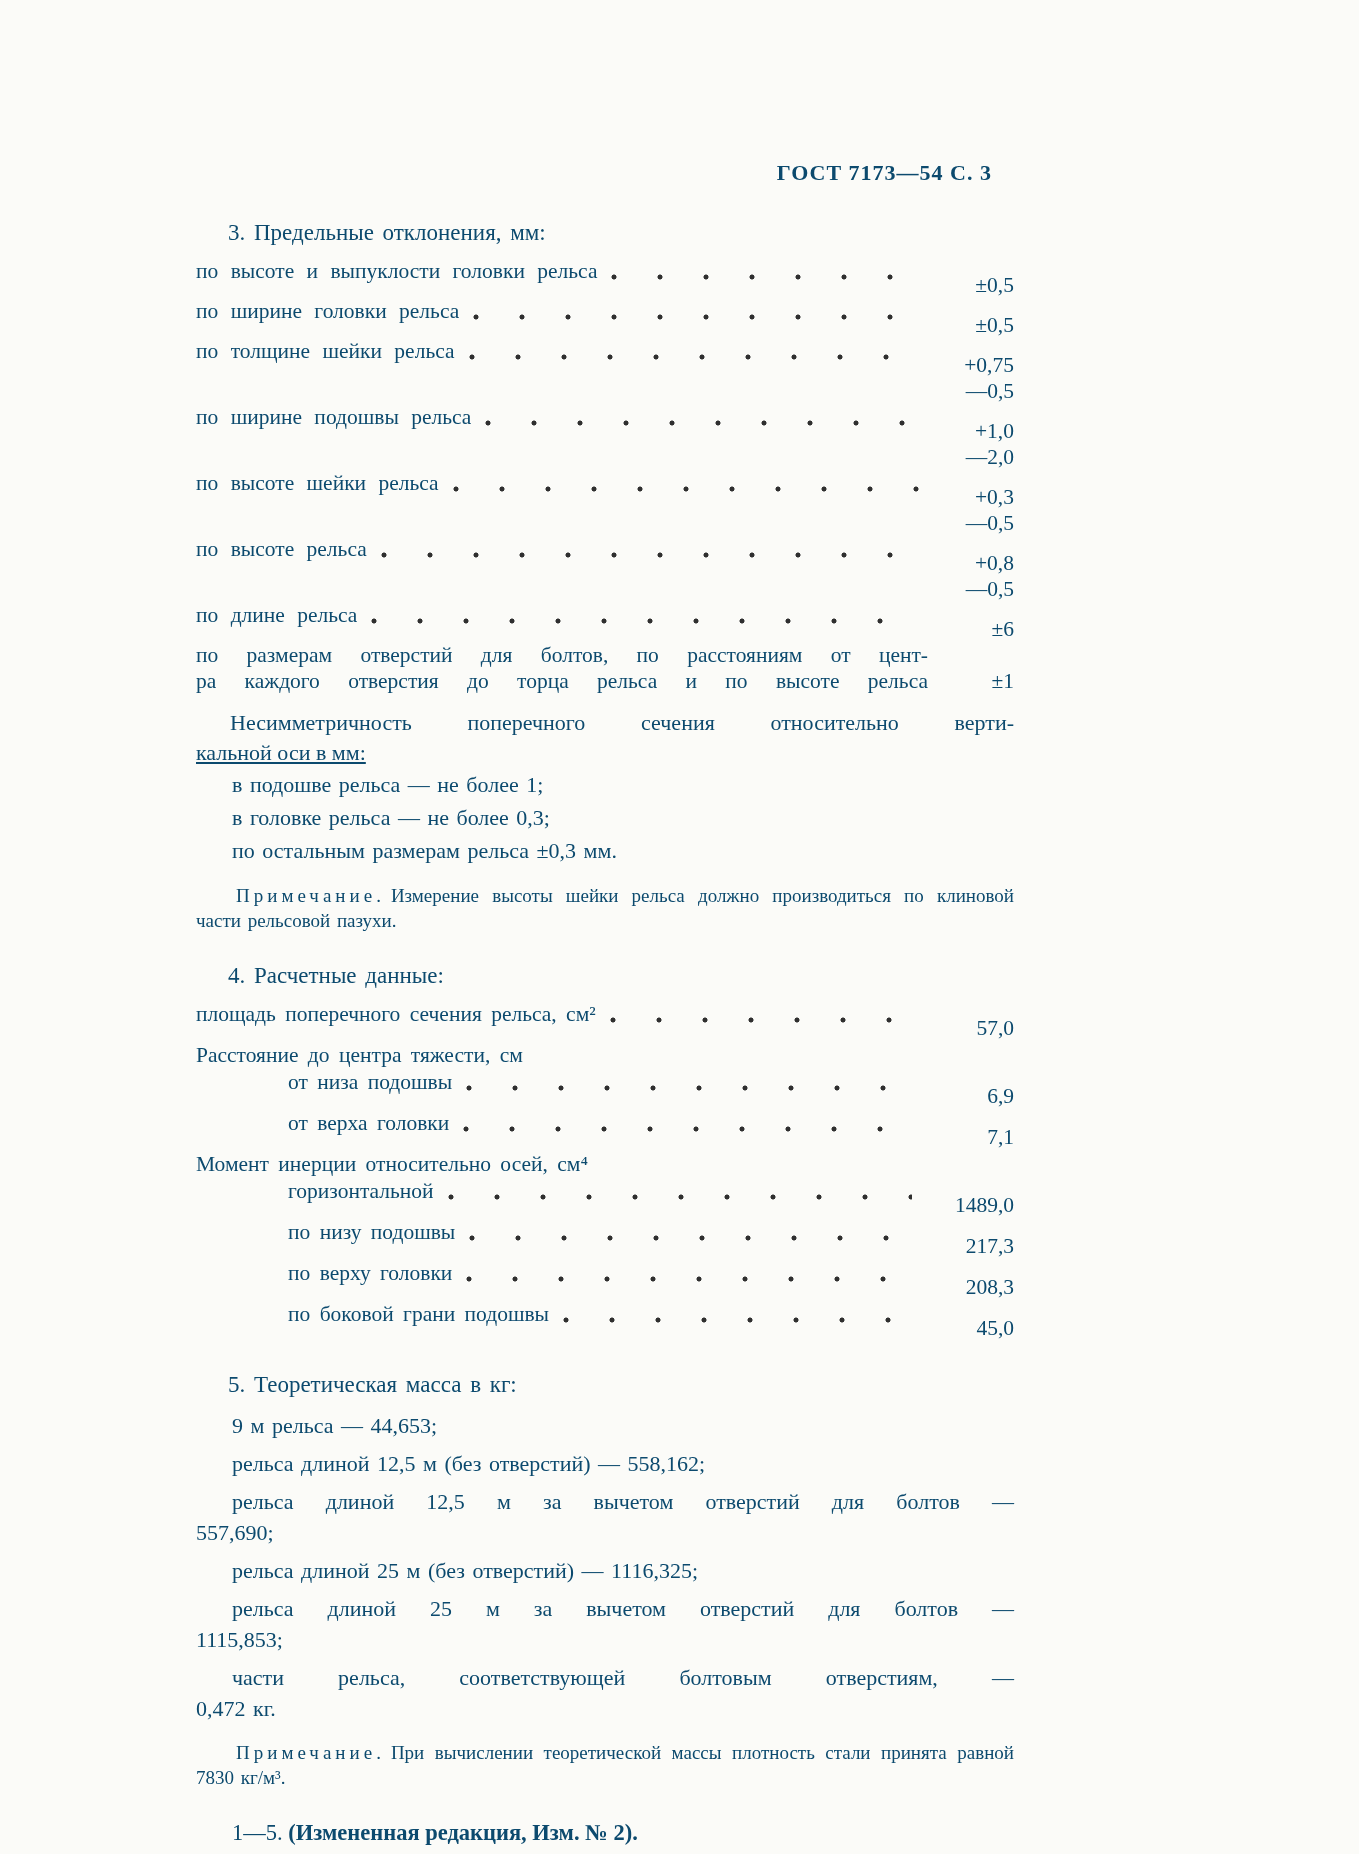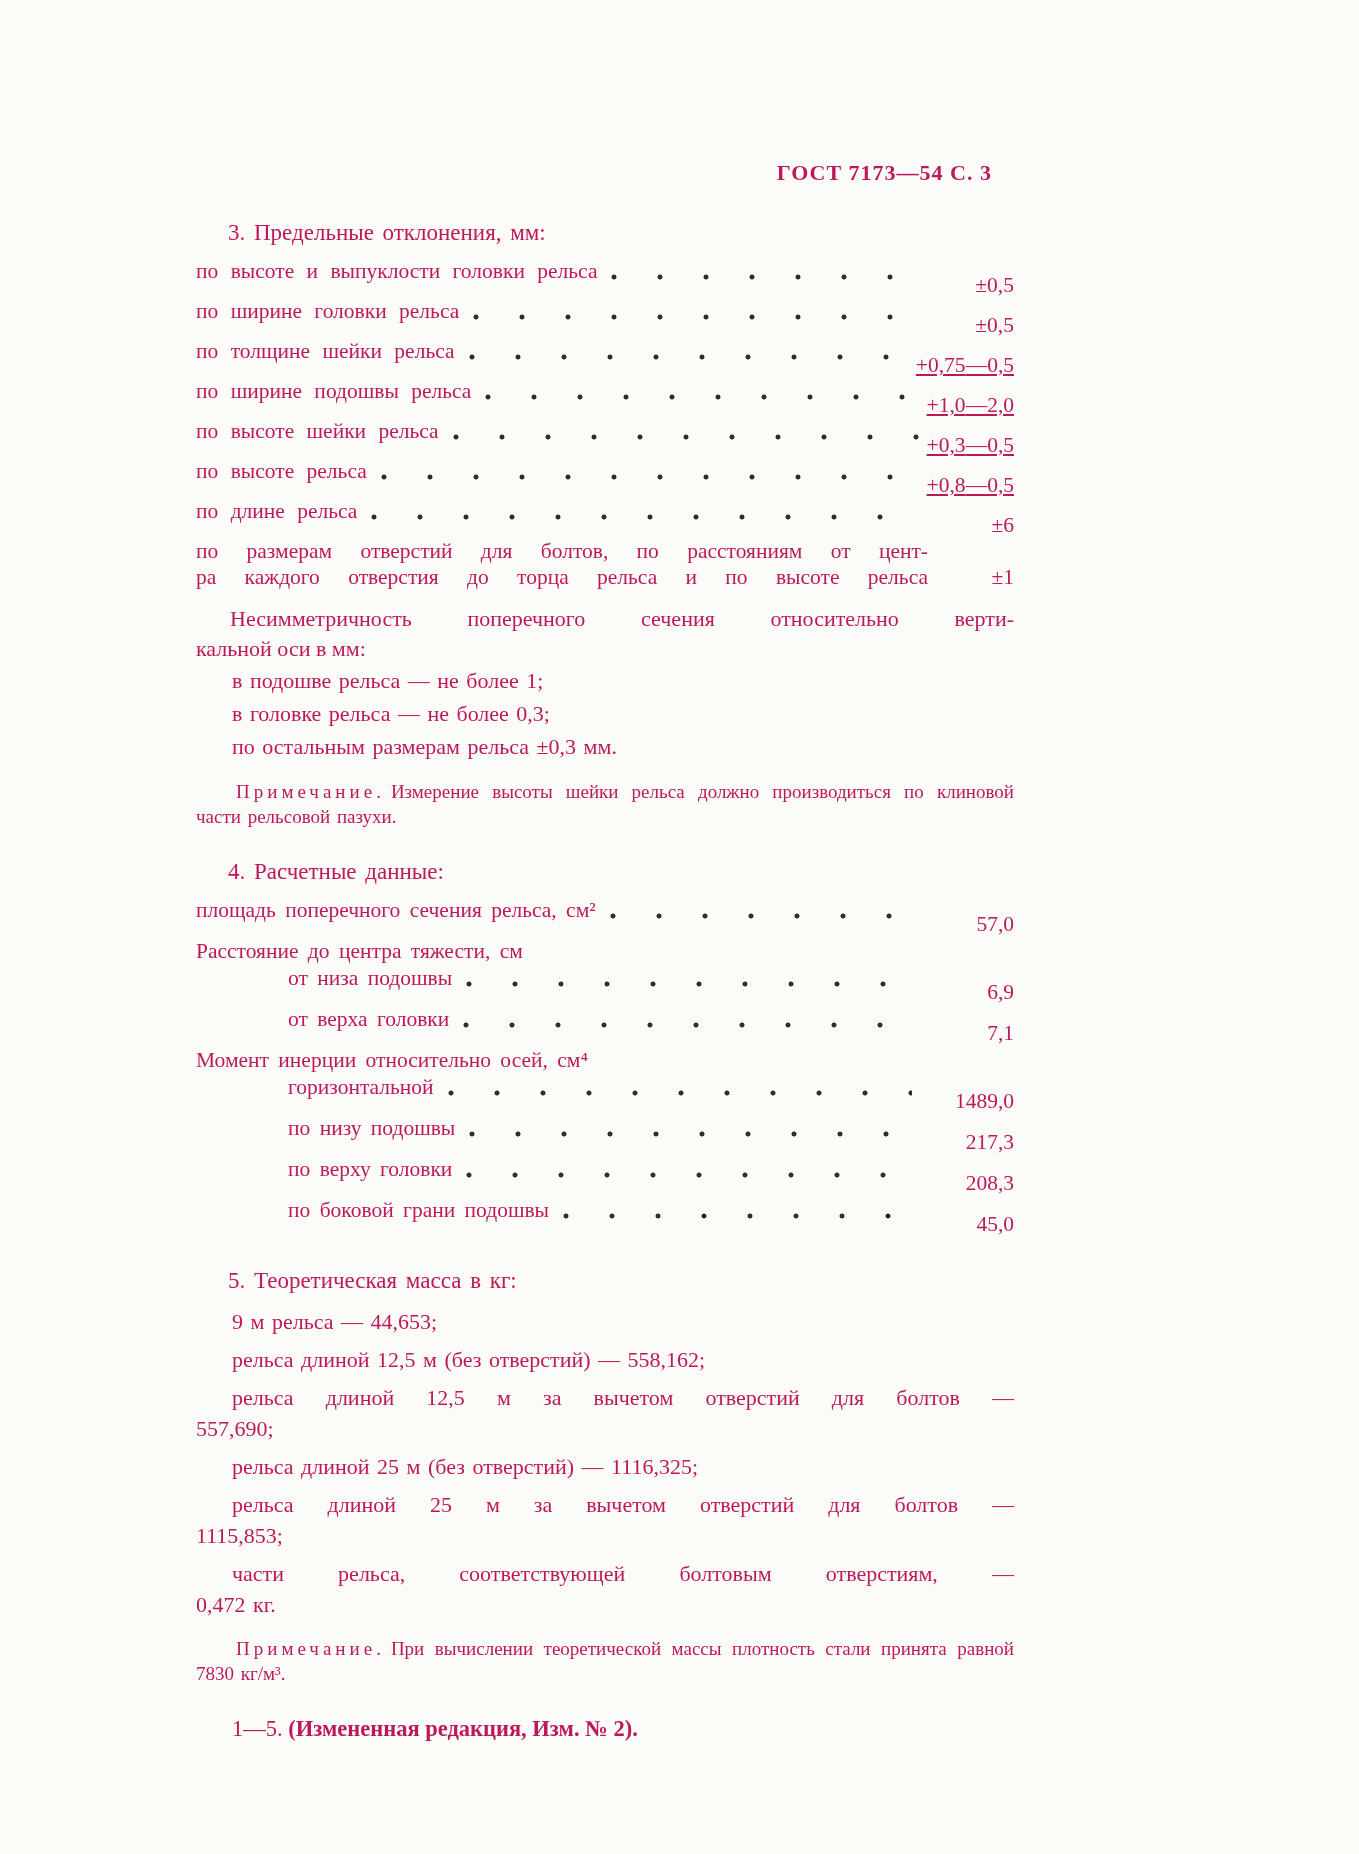--- a/index.html
+++ b/index.html
@@ -2,21 +2,21 @@
 <html><head>
 <meta charset="utf-8">
 <style>
   html,body { margin:0; padding:0; background:#d8d8d4; }
   .page {
     position:relative;
     width:1359px; height:1854px;
     margin:0 auto;
     background:#fbfbf8;
     font-family:"Liberation Serif","DejaVu Serif",serif;
-    color:#be185d;
+    color:#0c4a6e;
     overflow:hidden;
   }
   .content { position:absolute; left:196px; top:160px; width:818px; }
 
   .doc-header {
     text-align:right; padding-right:22px;
     font-size:22px; font-weight:bold; letter-spacing:1px;
     margin-bottom:34px;
   }
 
@@ -27,23 +27,23 @@
   .r4   { word-spacing:4px; line-height:27px; }
   .tlabel { white-space:nowrap; }
   .ind1 { padding-left:92px; }
   .dots {
     flex:1 1 auto; height:26px; margin:0 6px 0 12px;
     background-image: radial-gradient(circle at 5px 19px, #2f2f2f 2.1px, transparent 2.9px);
     background-size:46px 26px; background-repeat:repeat-x;
   }
   .tvalue { min-width:86px; text-align:right; white-space:nowrap; word-spacing:0;margin-top:14px; }
   .r4 .tvalue { min-width:96px; }
-  .stack { display:flex; flex-direction:row;text-decoration:underline; }
-
-  .block { display:block; }
+  .stack { display:flex; flex-direction:column; }
+
+  .block { display:block;text-decoration:underline; }
   .jlast { display:block; text-align:justify; text-align-last:justify; }
   .first-indent { text-indent:34px; }
 
   .bolt-label { flex:1 1 auto; }
   .v-bottom { align-self:flex-end; }
 
   .para  { font-size:22px; line-height:30px; margin-top:14px; }
   .item  { font-size:22px; line-height:33px; padding-left:36px; word-spacing:2px; }
 
   .note { font-size:19px; line-height:25px; text-align:justify; text-indent:40px; word-spacing:2px; margin:16px 0 6px; }

